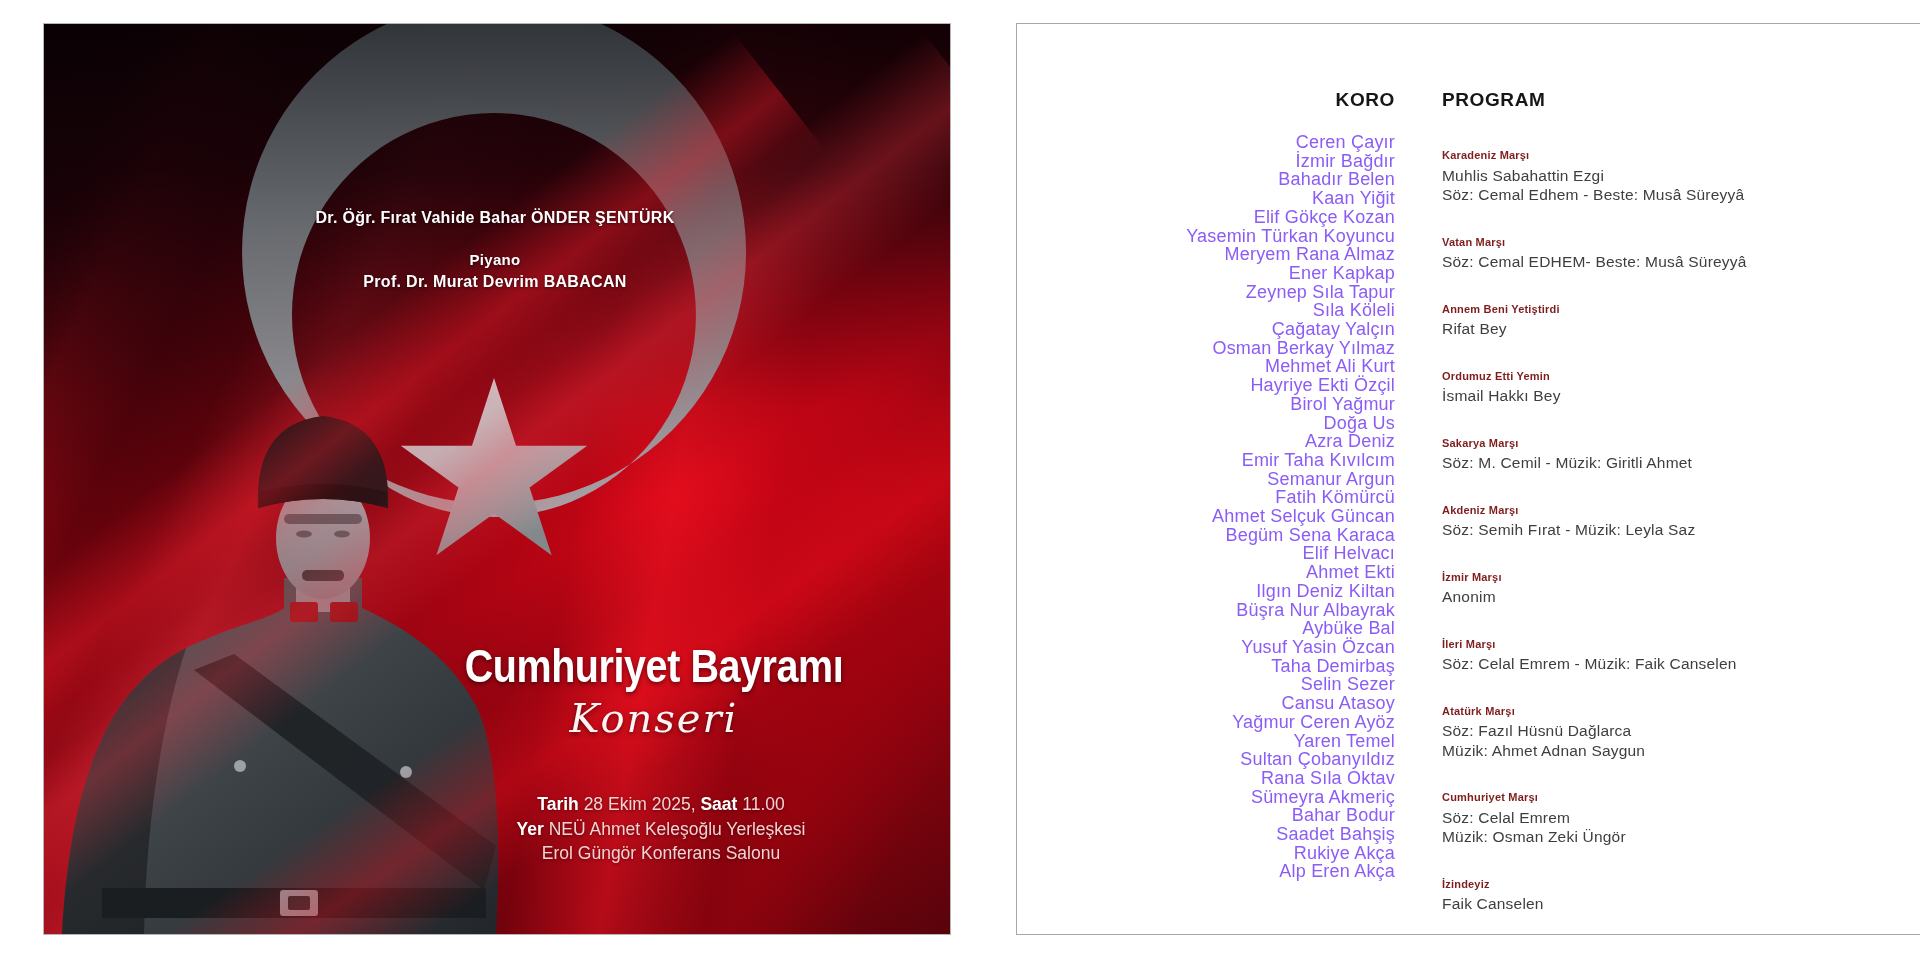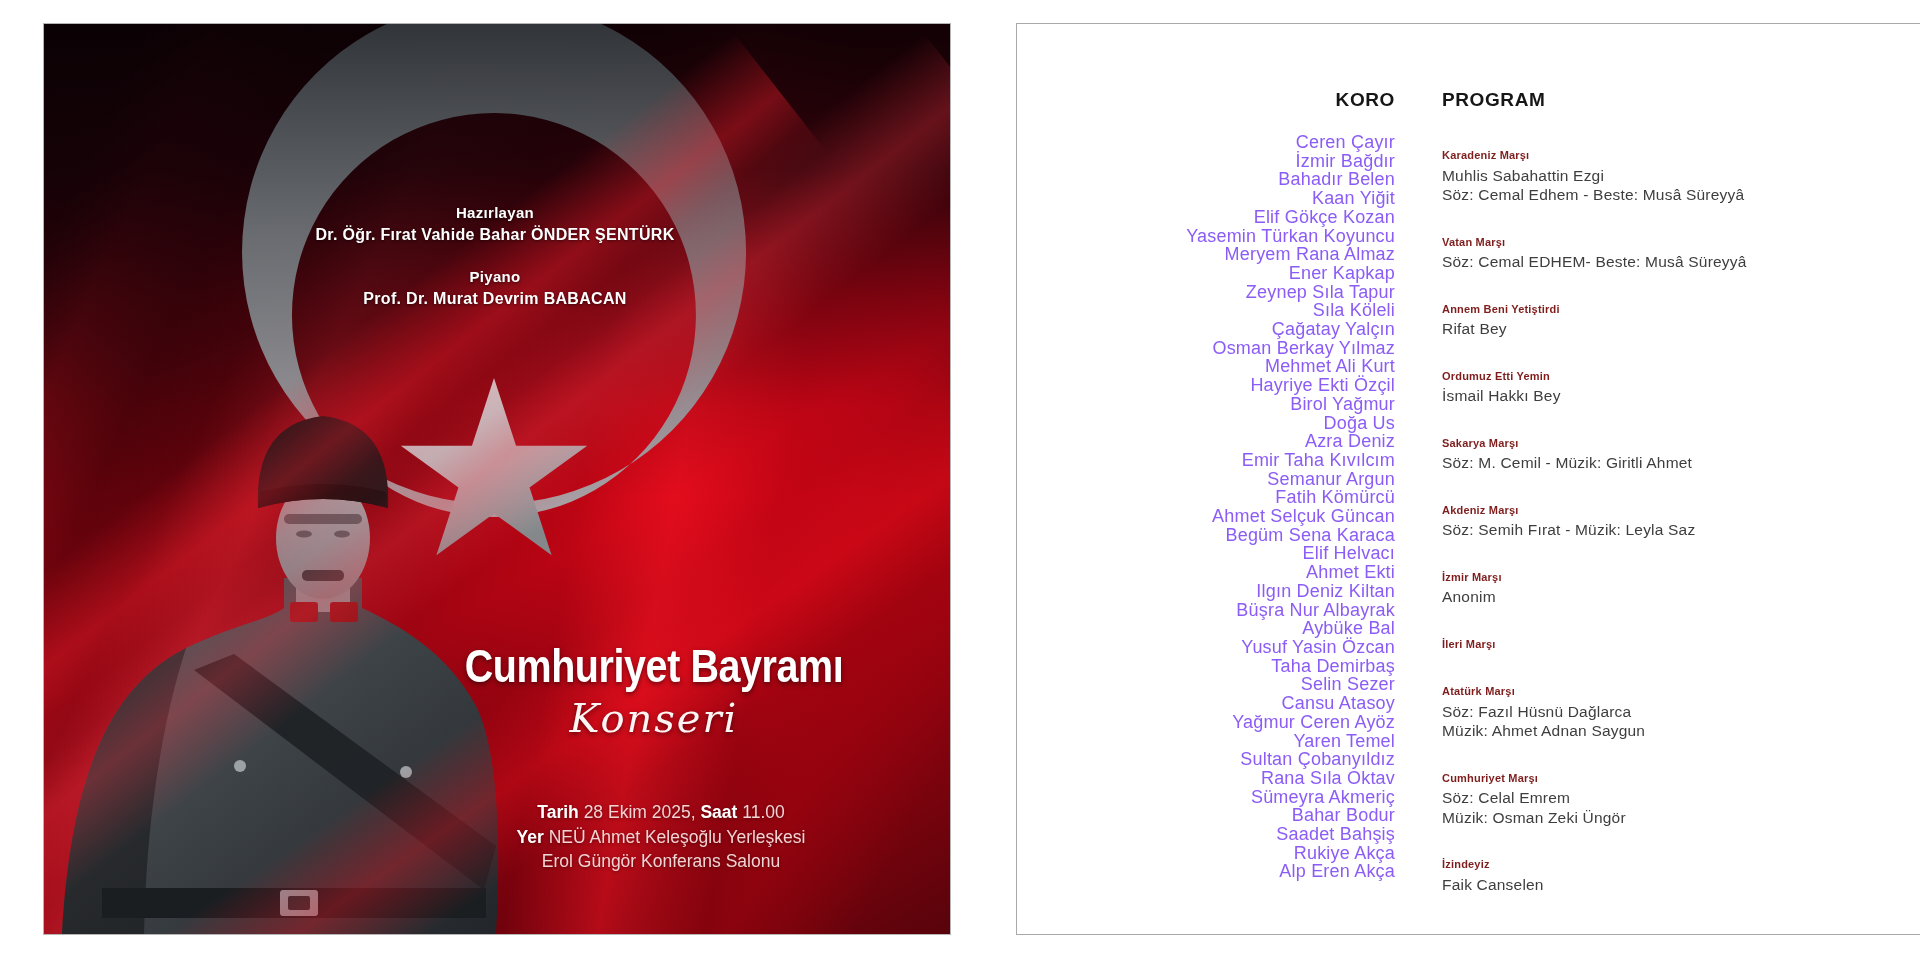--- a/index.html
+++ b/index.html
@@ -48,21 +48,21 @@
     font-size:47px;font-weight:bold;letter-spacing:-.5px;margin:0;
     transform:scaleX(.84);transform-origin:center;white-space:nowrap;
     text-shadow:0 2px 6px rgba(0,0,0,.5);
   }
   .title-script{
     font-family:"DejaVu Serif",serif;font-style:italic;font-size:40px;font-weight:400;
     margin-top:2px;color:#fdf4f4;letter-spacing:2px;text-shadow:0 2px 5px rgba(0,0,0,.5);
   }
   .event-details{
     position:absolute;left:317px;top:768px;width:600px;text-align:center;
-    font-size:17.5px;line-height:24.5px;color:#f3d3d3;text-shadow:0 1px 3px rgba(60,0,5,.6);margin-top:8px;
+    font-size:17.5px;line-height:24.5px;color:#f3d3d3;text-shadow:0 1px 3px rgba(60,0,5,.6);
   }
   .event-details b{color:#ffffff;font-weight:bold;}
 
   
   .panel{
     position:absolute;left:1016px;top:23px;width:912px;height:912px;background:#ffffff;
     border:1px solid #a8a8a8;box-sizing:border-box;
   }
   .panel h2{
     margin:0;font-size:19px;font-weight:bold;color:#161616;letter-spacing:.6px;line-height:20px;
@@ -150,21 +150,20 @@
     <rect x="58" y="866" width="384" height="30" fill="#1b1e21"></rect>
     <rect x="236" y="868" width="38" height="26" rx="3" fill="#8d9397"></rect>
     <rect x="244" y="874" width="22" height="14" rx="2" fill="#2a2e31"></rect>
   </svg>
 
   <div class="red-ray ray1"></div>
   <div class="red-ray ray2"></div>
   <div class="red-ray ray3"></div>
 
   <div class="credits">
-    <div class="role">Hazırlayan</div>
     <div class="person">Dr. Öğr. Fırat Vahide Bahar ÖNDER ŞENTÜRK</div>
     <div class="spacer"></div>
     <div class="role">Piyano</div>
     <div class="person">Prof. Dr. Murat Devrim BABACAN</div>
   </div>
 
   <div class="title-block">
     <h1 class="title-main">Cumhuriyet Bayramı</h1>
     <div class="title-script">Konseri</div>
   </div>
@@ -257,20 +256,21 @@
         <div class="program-entry">
           <h3 class="song-title">Akdeniz Marşı</h3>
           <div class="song-line">Söz: Semih Fırat - Müzik: Leyla Saz</div>
         </div>
         <div class="program-entry">
           <h3 class="song-title">İzmir Marşı</h3>
           <div class="song-line">Anonim</div>
         </div>
         <div class="program-entry">
           <h3 class="song-title">İleri Marşı</h3>
+          <div class="song-line">Söz: Celal Emrem - Müzik: Faik Canselen</div>
         </div>
         <div class="program-entry">
           <h3 class="song-title">Atatürk Marşı</h3>
           <div class="song-line">Söz: Fazıl Hüsnü Dağlarca</div>
           <div class="song-line">Müzik: Ahmet Adnan Saygun</div>
         </div>
         <div class="program-entry">
           <h3 class="song-title">Cumhuriyet Marşı</h3>
           <div class="song-line">Söz: Celal Emrem</div>
           <div class="song-line">Müzik: Osman Zeki Üngör</div>

